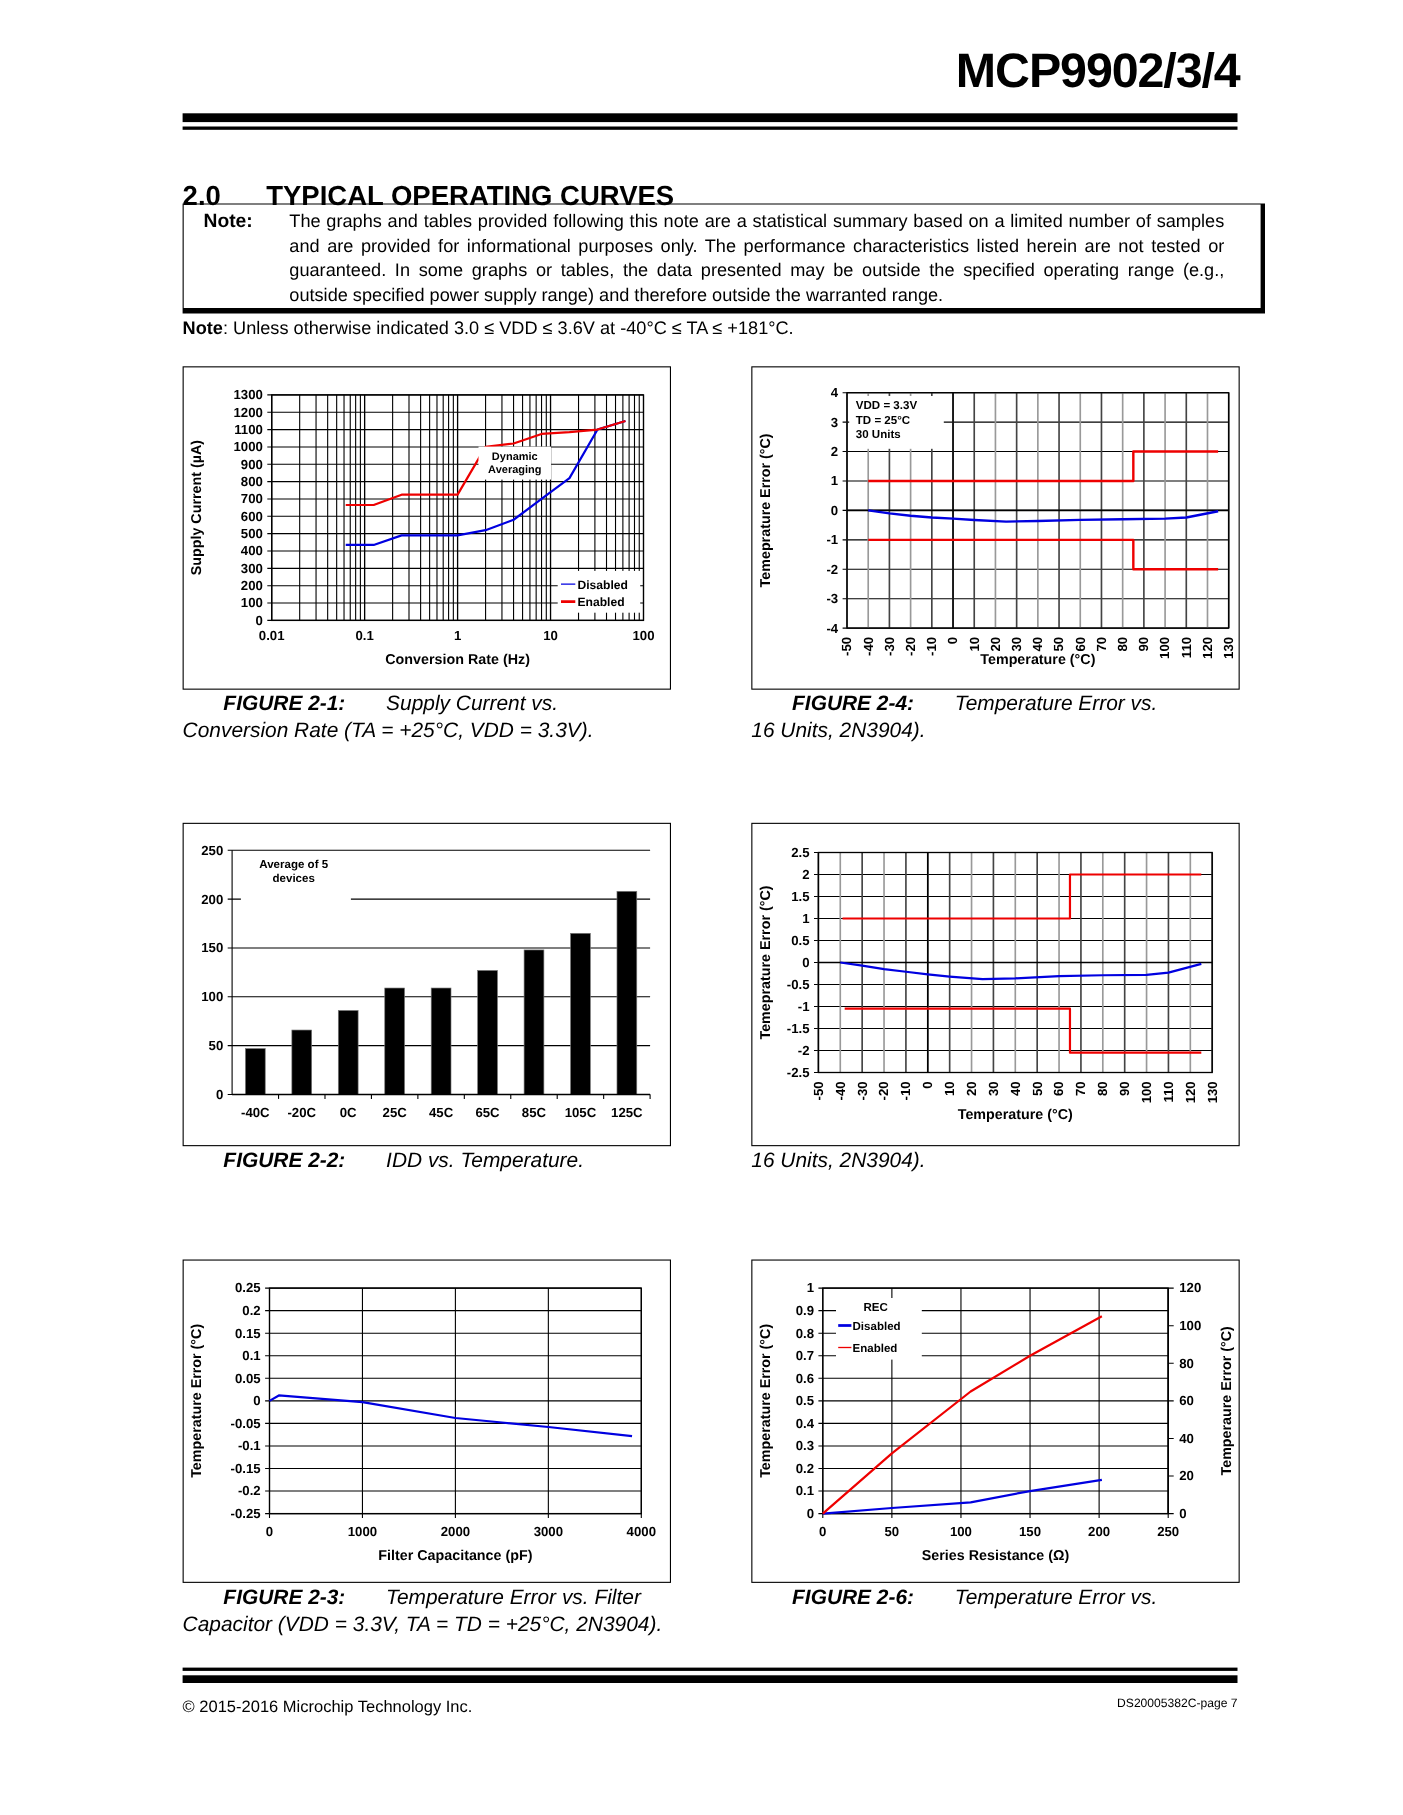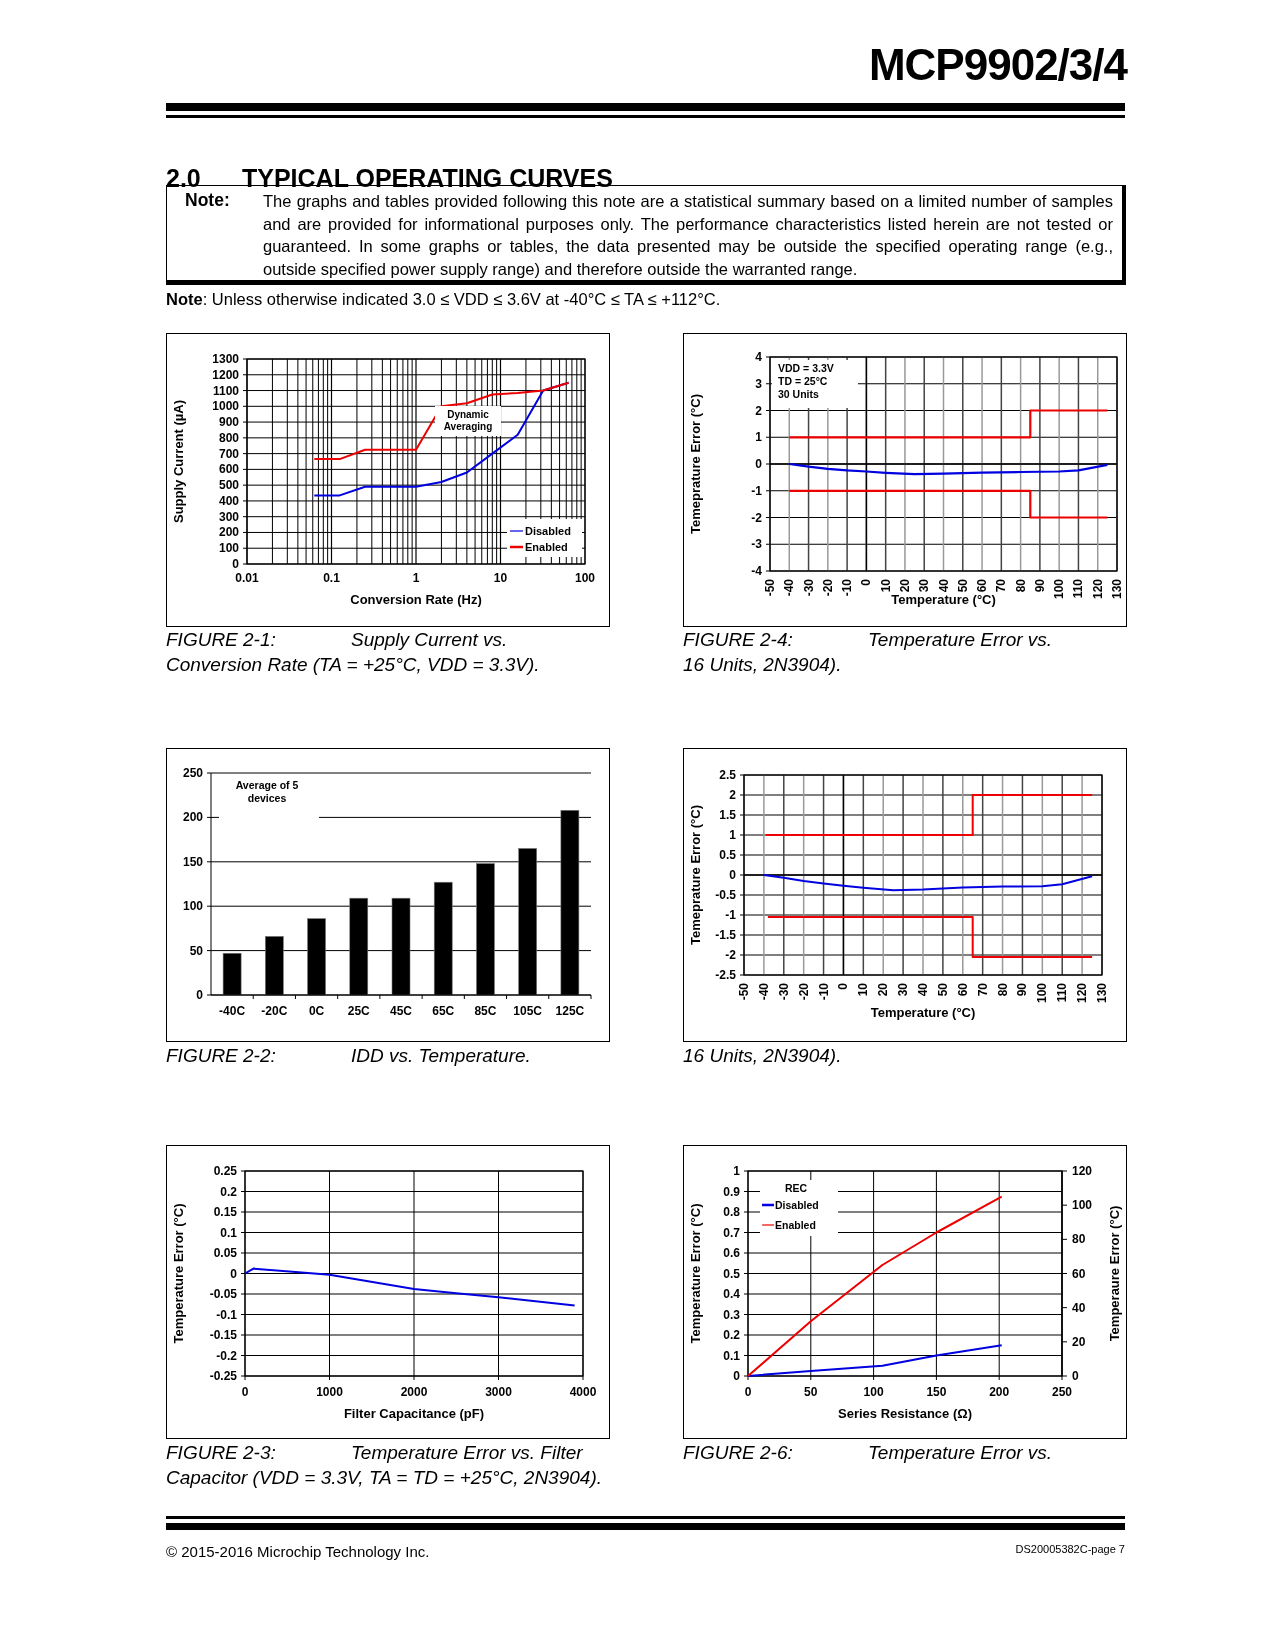--- a/index.html
+++ b/index.html
@@ -3,50 +3,50 @@
 <meta charset="utf-8">
 <style>
   html,body{margin:0;padding:0;background:#fff;}
   body{width:1275px;height:1650px;position:relative;overflow:hidden;font-family:"Liberation Sans",sans-serif;color:#000;}
   .abs{position:absolute;}
   #hdr-title{right:148px;top:40px;font-size:44px;font-weight:bold;letter-spacing:-1px;}
   .rule-thick{position:absolute;left:166px;width:959px;height:8px;background:#000;}
   .rule-thin{position:absolute;left:166px;width:959px;height:3px;background:#000;}
   #sec-title{left:166px;top:140px;font-size:25px;font-weight:bold;margin-top:24px;}
   #sec-title .num{display:inline-block;width:76px;}
-  #note-box{left:166px;top:185px;width:955px;height:94px;border:1px solid #000;border-right:4px solid #000;border-bottom:5px solid #000;}
+  #note-box{left:166px;top:185px;width:955px;height:94px;border:1px solid #000;border-right:4px solid #000;border-bottom:5px solid #000;padding-left:24px;}
   #note-label{position:absolute;left:18px;top:4px;font-size:17.5px;font-weight:bold;}
   #note-text{position:absolute;left:96px;top:4px;width:850px;font-size:16.5px;line-height:22.5px;text-align:justify;}
   #cond-note{left:166px;top:290px;font-size:16.5px;}
   #cond-note b{font-weight:bold;}
   .fig-box{position:absolute;border:1px solid #000;background:#fff;}
   .fig-box svg{position:absolute;left:0;top:0;}
   .caption{position:absolute;font-size:19px;font-style:italic;line-height:24.5px;}
-  .caption .fig-num{font-weight:normal;display:inline-block;width:185px;}
+  .caption .fig-num{font-weight:bold;display:inline-block;width:185px;text-align:center;}
   #footer-left{left:166px;top:1543px;font-size:15px;}
   #footer-right{right:150px;top:1543px;font-size:11px;}
   svg text{font-family:"Liberation Sans",sans-serif;font-weight:bold;}
 </style>
 </head>
 <body>
 
 <div id="hdr-title" class="abs">MCP9902/3/4</div>
 <div class="rule-thick" style="top:103px"></div>
 <div class="rule-thin" style="top:115px"></div>
 
 <div id="sec-title" class="abs">
   <span class="num">2.0</span><span>TYPICAL OPERATING CURVES</span>
 </div>
 
 <div id="note-box" class="abs">
   <div id="note-label">Note:</div>
   <div id="note-text">The graphs and tables provided following this note are a statistical summary based on a limited number of samples and are provided for informational purposes only. The performance characteristics listed herein are not tested or guaranteed. In some graphs or tables, the data presented may be outside the specified operating range (e.g., outside specified power supply range) and therefore outside the warranted range.</div>
 </div>
 
-<div id="cond-note" class="abs"><b>Note</b><span>: Unless otherwise indicated 3.0 ≤ VDD ≤ 3.6V at -40°C ≤ TA ≤ +112°C.</span></div>
+<div id="cond-note" class="abs"><b>Note</b><span>: Unless otherwise indicated 3.0 ≤ VDD ≤ 3.6V at -40°C ≤ TA ≤ +181°C.</span></div>
 
 <div class="fig-box" id="box-fig1" style="left:166px;top:333px;width:442px;height:292px;">
     <svg id="svg-fig1" width="442" height="292">
       <line x1="76" x2="418" y1="230" y2="230" stroke="#000" stroke-width="1"></line>
       <text x="72" y="234" text-anchor="end" font-size="12">0</text>
       <line x1="76" x2="418" y1="214.23076923076923" y2="214.23076923076923" stroke="#000" stroke-width="1"></line>
       <text x="72" y="218.23076923076923" text-anchor="end" font-size="12">100</text>
       <line x1="76" x2="418" y1="198.46153846153845" y2="198.46153846153845" stroke="#000" stroke-width="1"></line>
       <text x="72" y="202.46153846153845" text-anchor="end" font-size="12">200</text>
       <line x1="76" x2="418" y1="182.69230769230768" y2="182.69230769230768" stroke="#000" stroke-width="1"></line>

